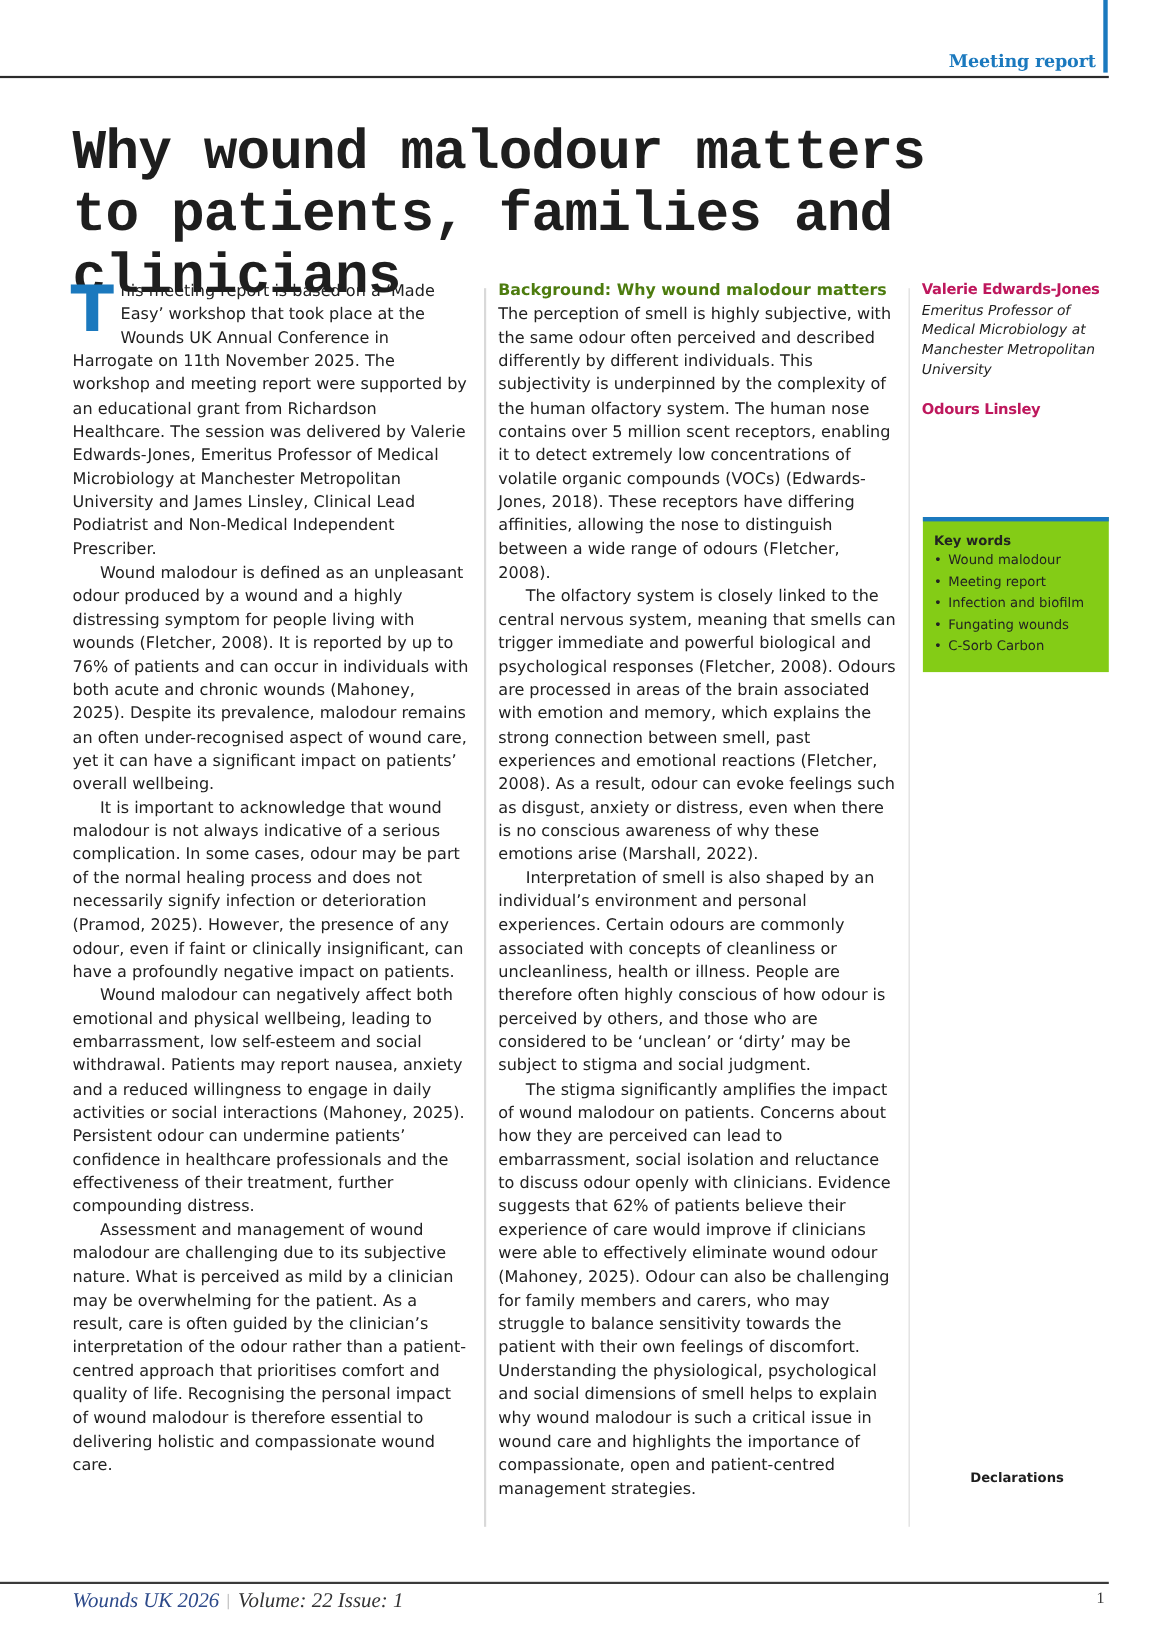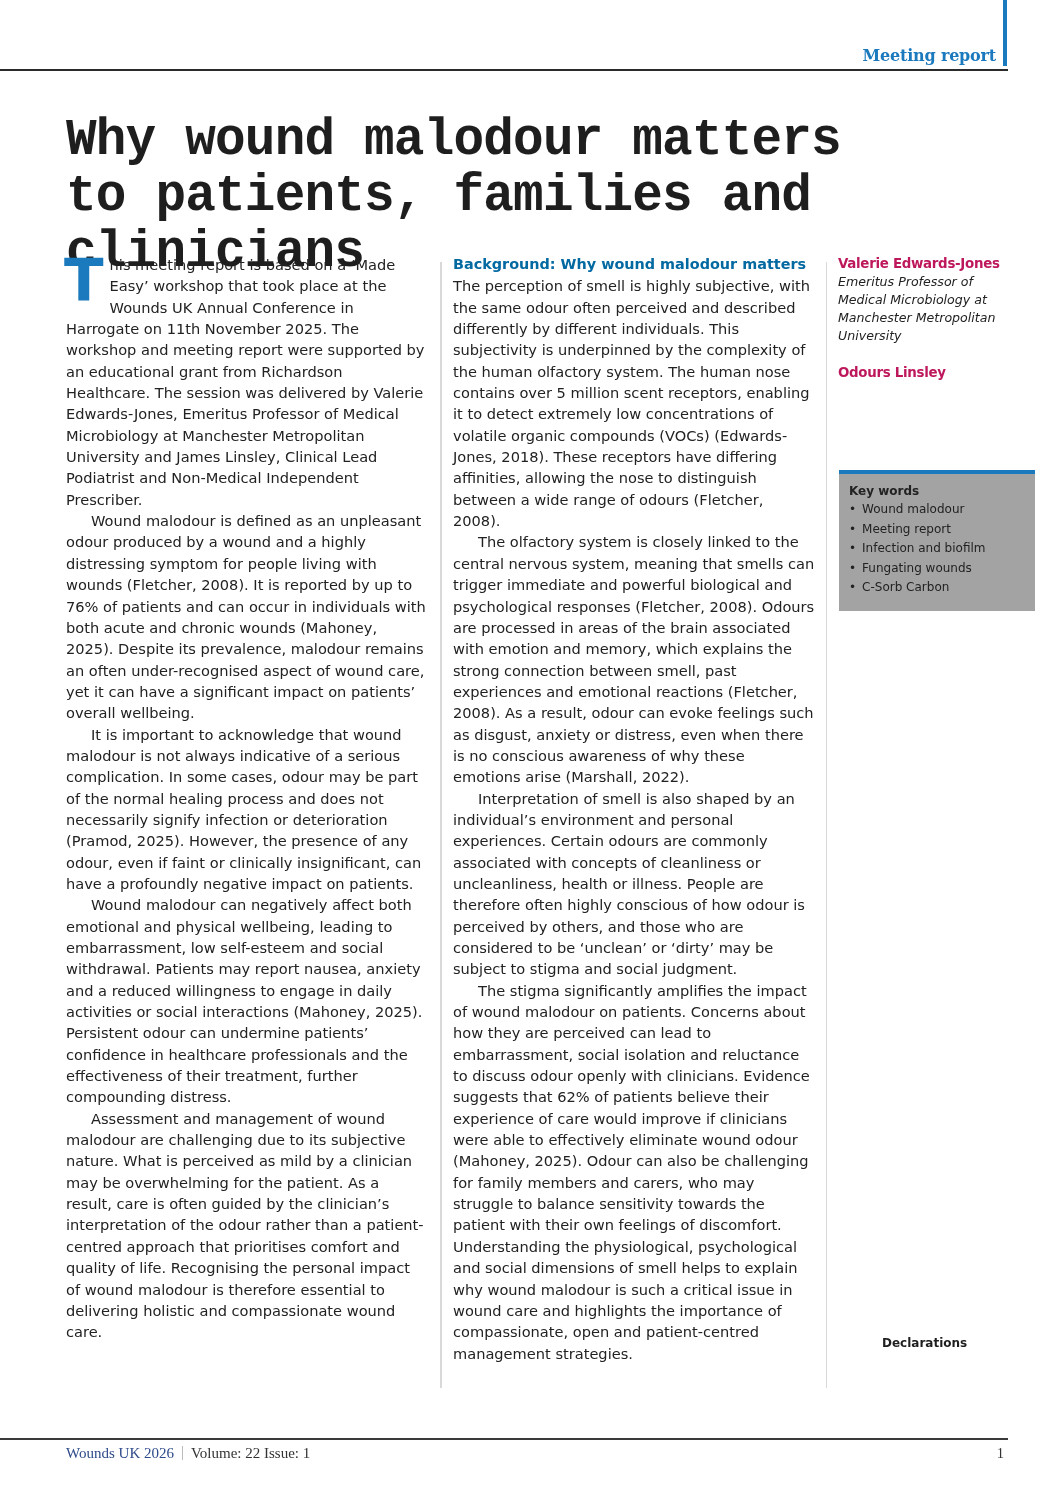--- a/index.html
+++ b/index.html
@@ -14,36 +14,36 @@
            font-size: 51px; line-height: 56px; color: #1e1e1e; letter-spacing: -0.8px; margin: 0; }
   .col { top: 254px; font-size: 14.6px; line-height: 21.35px; color: #222; }
   .col p { margin: 0; }
   .col p.indent { text-indent: 25px; }
   .col1 { left: 66px; width: 362px; }
   .col2 { left: 453px; width: 362px; }
   .dropcap { float: left; font-size: 58px; line-height: 46px; color: #1b79be; font-weight: bold;
              margin: 4px 6px -2px -2px; font-family: "DejaVu Sans", sans-serif; }
   .vdiv1 { left: 440px; top: 262px; width: 2px; height: 1126px; background: #d9d9d9; }
   .vdiv2 { left: 826px; top: 262px; width: 1px; height: 1126px; background: #d9d9d9; }
-  .subhead { color: #0369a1; font-weight: bold; font-size: 14.4px; }
+  .subhead { color: #4d7c0f; font-weight: bold; font-size: 14.4px; }
   .authors { left: 838px; top: 254px; width: 175px; }
   .author-name { color: #be185d; font-weight: bold; font-size: 13.4px; line-height: 19px; letter-spacing: -0.3px; }
   .author-role { font-style: italic; font-size: 12.6px; line-height: 18px; color: #222; }
   .author-block + .author-block { margin-top: 18px; }
-  .kw-box { left: 839px; top: 470px; width: 196px; height: 141px; background: #a3a3a3;
+  .kw-box { left: 839px; top: 470px; width: 169px; height: 141px; background: #84cc16;
             border-top: 4px solid #1b79be; box-sizing: border-box; padding: 8px 10px; }
   .kw-title { font-weight: bold; font-size: 12px; line-height: 18px; color: #222; }
   .kw-list { list-style: none; margin: 0; padding: 0; }
   .kw-list li { font-size: 12px; line-height: 19.5px; color: #222; }
   .kw-list li::before { content: "\2022"; margin-right: 6px; }
   .decl { left: 839px; top: 1334px; width: 175px; }
   .decl-title { font-weight: bold; font-size: 12px; line-height: 18px; margin-left: 43px; }
   .decl-body { font-size: 12px; line-height: 17px; color: #222; }
   .bottom-rule { left: 0; top: 1438px; width: 1008px; height: 1.5px; background: #3a3a3a; }
-  .footer { left: 66px; top: 1445px; font-family: "Liberation Serif", serif; font-size: 15px; color: #333; }
+  .footer { left: 66px; top: 1445px; font-family: "Liberation Serif", serif; font-size: 19px; color: #333; font-style: italic; }
   .footer .journal { color: #2d4a8a; }
   .footer .sep { display: inline-block; width: 1px; height: 14px; background: #bbb; margin: 0 8px; vertical-align: -2px; }
   .page-num { right: 54px; top: 1445px; font-family: "Liberation Serif", serif; font-size: 14.5px; color: #333; }
 </style>
 </head>
 <body>
 
 <div class="abs top-accent"></div>
 <div class="abs section-label">Meeting report</div>
 <div class="abs top-rule"></div>

